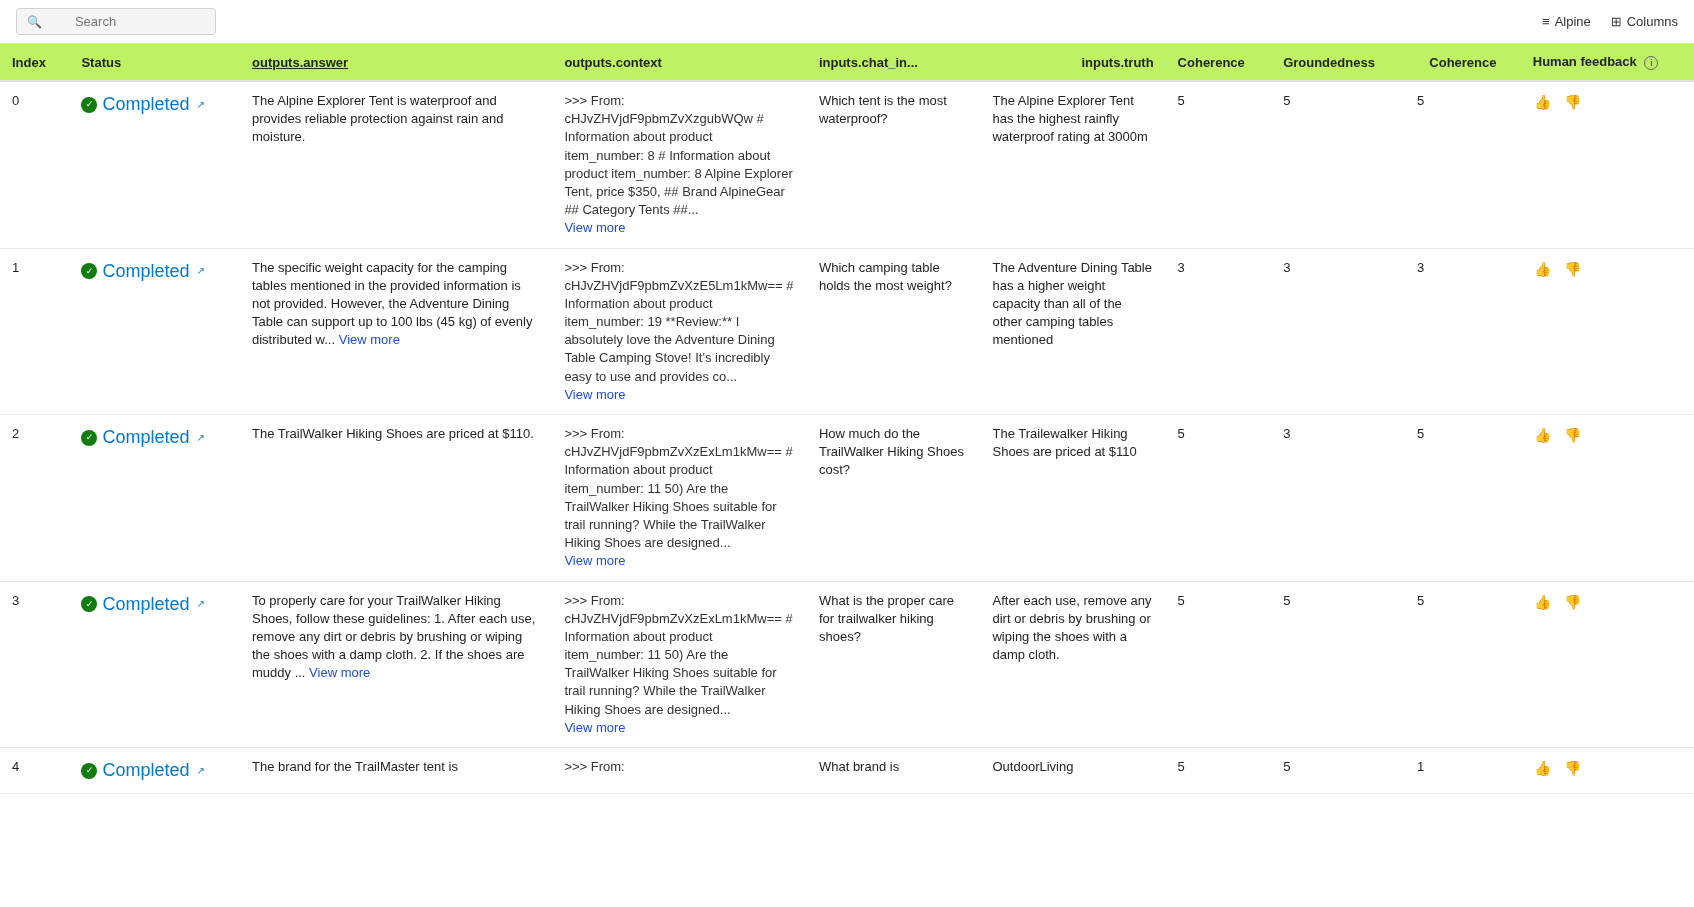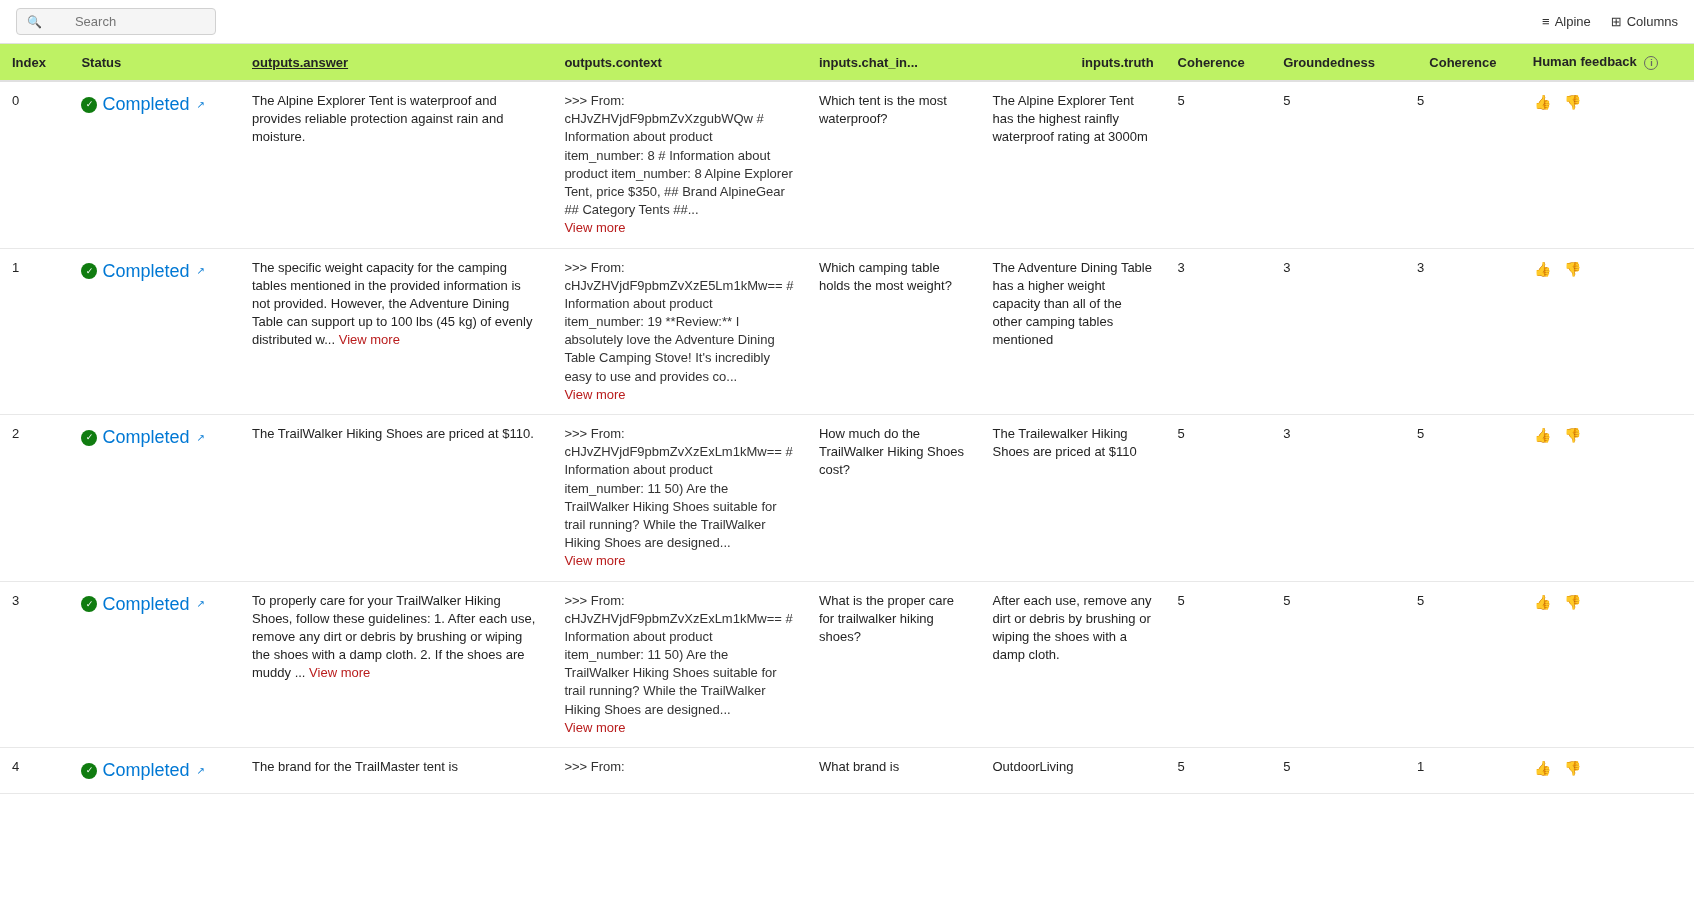--- a/index.html
+++ b/index.html
@@ -109,21 +109,21 @@
       font-size: 18px;
     }
 
     .external-link-icon {
       color: #0078d4;
       font-size: 10px;
       margin-left: 2px;
     }
 
     .view-more {
-      color: #b91c1c;
+      color: #1d4ed8;
       cursor: pointer;
       text-decoration: none;
     }
 
     .context-cell {
       max-width: 200px;
       color: #333;
     }
 
     .answer-cell {

